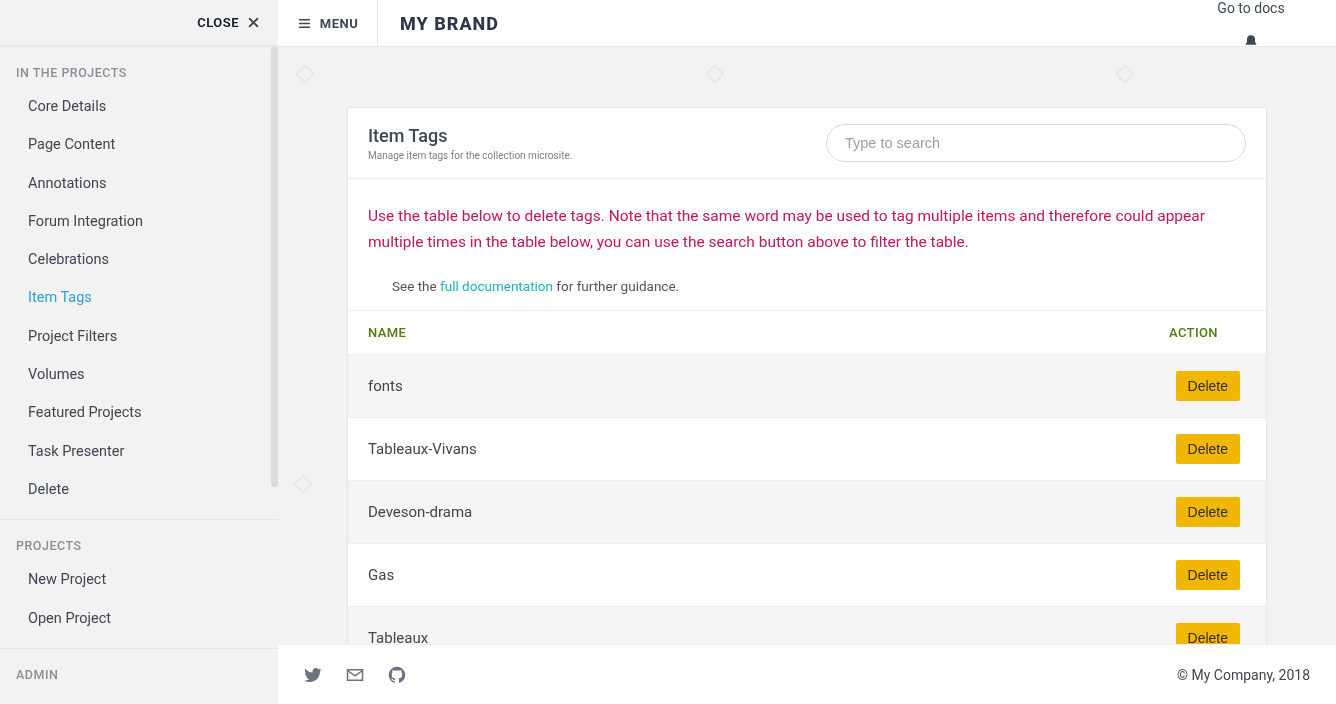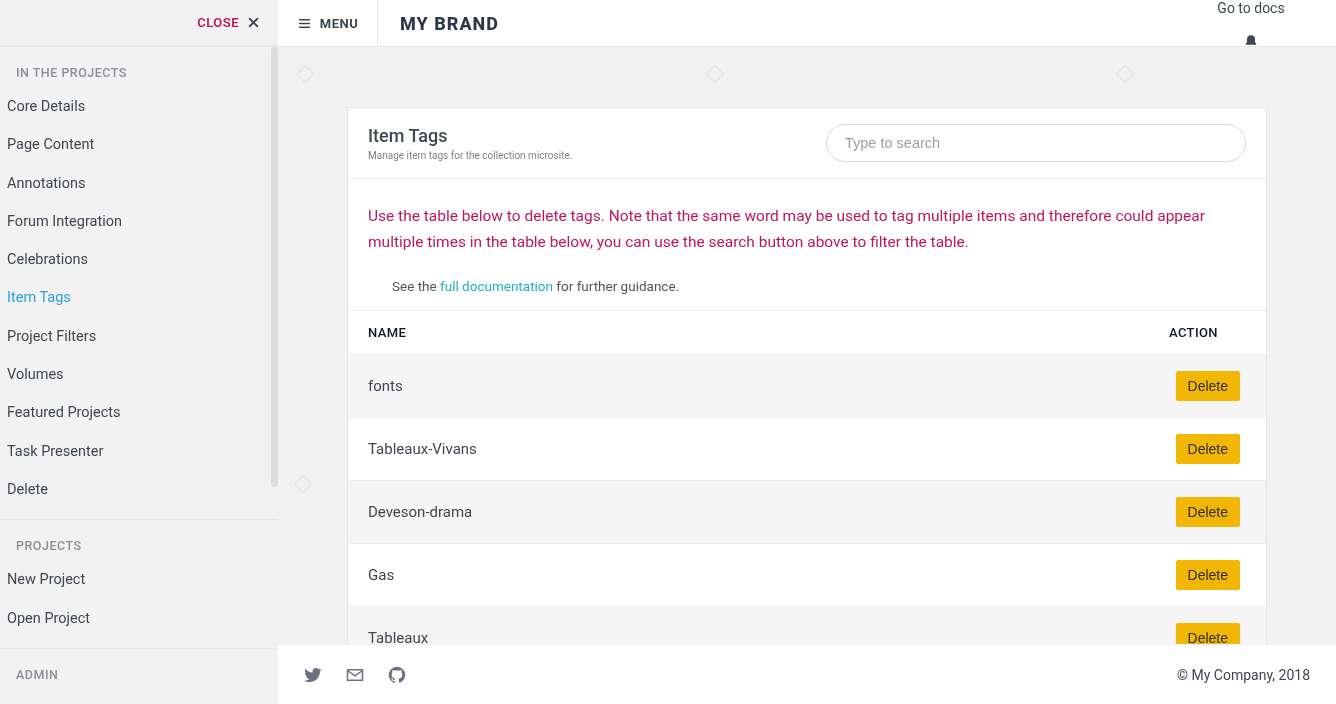--- a/index.html
+++ b/index.html
@@ -1,21 +1,21 @@
 <!DOCTYPE html>
 <html><head>
 <meta charset="utf-8">
 <style>
   * { box-sizing: border-box; margin: 0; padding: 0; }
   html, body { height: 100%; font-family: -apple-system, BlinkMacSystemFont, "Segoe UI", Roboto, Helvetica, Arial, sans-serif; color: #3d4852; }
   body { display: flex; flex-direction: column; overflow: hidden; background: #f2f2f2; }
 
   
   .appbar { height: 47px; background: #fff; display: flex; align-items: stretch; border-bottom: 1px solid #e7e7e7; }
-  .appbar .close-cell { width: 278px; background: #f2f2f2; display: flex; align-items: center; justify-content: flex-end; padding-right: 18px; font-weight: 600; font-size: 13px; letter-spacing: .5px; color: #be185d; cursor: pointer; border-bottom: 1px solid #e7e7e7; text-align: center; }
+  .appbar .close-cell { width: 278px; background: #f2f2f2; display: flex; align-items: center; justify-content: flex-end; padding-right: 18px; font-weight: 600; font-size: 13px; letter-spacing: .5px; color: #0f172a; cursor: pointer; border-bottom: 1px solid #e7e7e7; text-align: center; }
   .appbar .close-cell svg { margin-left: 8px; }
   .appbar .menu-cell { width: 100px; display: flex; align-items: center; justify-content: center; font-weight: 700; font-size: 13px; letter-spacing: .5px; border-right: 1px solid #e7e7e7; cursor: pointer; }
   .appbar .menu-cell svg { margin-right: 8px; }
   .appbar .brand-cell { flex: 0 0 auto; display: flex; align-items: center; padding: 0 22px; font-weight: 800; font-size: 18px; letter-spacing: 1px; color: #2d3748; }
   .appbar .spacer { flex: 1; }
   .appbar .right { display: flex; align-items: center; gap: 18px; padding-right: 22px; flex-direction: column; }
   .appbar .docs-link { font-size: 14px; color: #3d4852; text-decoration: none; cursor: pointer; }
   .appbar .bell { cursor: pointer; color: #3d4852; display:flex; align-items:center;}
   .appbar .avatar { width: 28px; height: 28px; border-radius: 50%; background: #d7b49e; position: relative; overflow: hidden; }
   .appbar .avatar::before { content:""; position:absolute; inset:3px; border-radius:50%; background: radial-gradient(circle at 30% 30%, #e9d3c2 0 30%, transparent 31%), radial-gradient(circle at 70% 40%, #c79a7a 0 25%, transparent 26%), radial-gradient(circle at 50% 70%, #e1c1a8 0 28%, transparent 29%); }
@@ -23,21 +23,21 @@
   .appbar .uname { font-weight: 700; font-size: 13px; letter-spacing: .5px; }
   .appbar .caret { color:#6b7280; display:flex; }
 
   
   .shell { flex: 1; display: flex; min-height: 0; }
 
   
   .sidebar { width: 278px; background: #f2f2f2; overflow-y: auto; padding-bottom: 20px; position: relative; }
   .sidebar::after { content:""; position:absolute; top:0; right:0; width:7px; height:440px; background:#dcdcdc; border-radius:3px; }
   .side-heading { padding: 18px 16px 8px; font-size: 12.5px; letter-spacing: .5px; color: #8a8f97; font-weight: 500; }
-  .side-item { padding: 9px 7px; font-size: 14.5px; color: #3f4650; cursor: pointer; line-height: 1.4; }
+  .side-item { padding: 9px 28px; font-size: 14.5px; color: #3f4650; cursor: pointer; line-height: 1.4; }
   .side-item.active { color: #2aa0d8; }
   .side-sep { height: 1px; background: #e5e5e5; margin: 10px 0 0; }
 
   
   .content-wrap { flex: 1; display: flex; flex-direction: column; min-width: 0; position: relative; }
   .content-scroll { flex: 1; overflow: auto; background: #f2f2f2; position: relative; }
   .content-scroll::-webkit-scrollbar { width: 16px; }
   .content-scroll::-webkit-scrollbar-track { background: #f1f1f1; }
   .content-scroll::-webkit-scrollbar-thumb { background: #c1c1c1; }
 
@@ -52,21 +52,21 @@
   .card-head p  { font-size: 10px; color: #7c8089; }
   .search { width: 420px; height: 38px; border: 1px solid #d5d8dd; border-radius: 999px; padding: 0 18px; font-size: 14.5px; color: #333; outline: none; }
   .search::placeholder { color: #9aa0a8; }
 
   .card-body { padding: 24px 20px 16px; border-bottom: 1px solid #eee; }
   .card-body p.desc { font-size: 15.5px; line-height: 1.7; color: #be185d; }
   .card-body p.docline { margin-top: 22px; font-size: 13.5px; color: #555; margin-left: 24px; }
   .card-body a { color: #1fb2c0; text-decoration: none; }
 
   table.tags { width: 100%; border-collapse: collapse; }
-  table.tags th { text-align: left; font-size: 13px; font-weight: 500; color: #0f172a; padding: 14px 20px; letter-spacing: .4px; }
+  table.tags th { text-align: left; font-size: 13px; font-weight: 500; color: #4d7c0f; padding: 14px 20px; letter-spacing: .4px; }
   table.tags th:last-child { text-align: right; padding-right: 48px;}
   table.tags tbody tr { border-top: 1px solid #eee; }
   table.tags tbody tr:nth-child(odd) { background: #f5f5f5; }
   table.tags td { padding: 16px 20px; font-size: 15px; color: #3f4650; }
   table.tags td:last-child { text-align: right; padding-right: 26px;}
   .del-btn { background: #f2b705; color: #2d2d2d; border: none; padding: 7px 12px; font-size: 14px; border-radius: 2px; cursor: pointer; }
 
   
   .footer { height: 60px; background: #fff; border-top: 1px solid #eee; display: flex; align-items: center; justify-content: space-between; padding: 0 26px 0 26px; }
   .footer .icons { display: flex; gap: 24px; color: #6b7280; }

